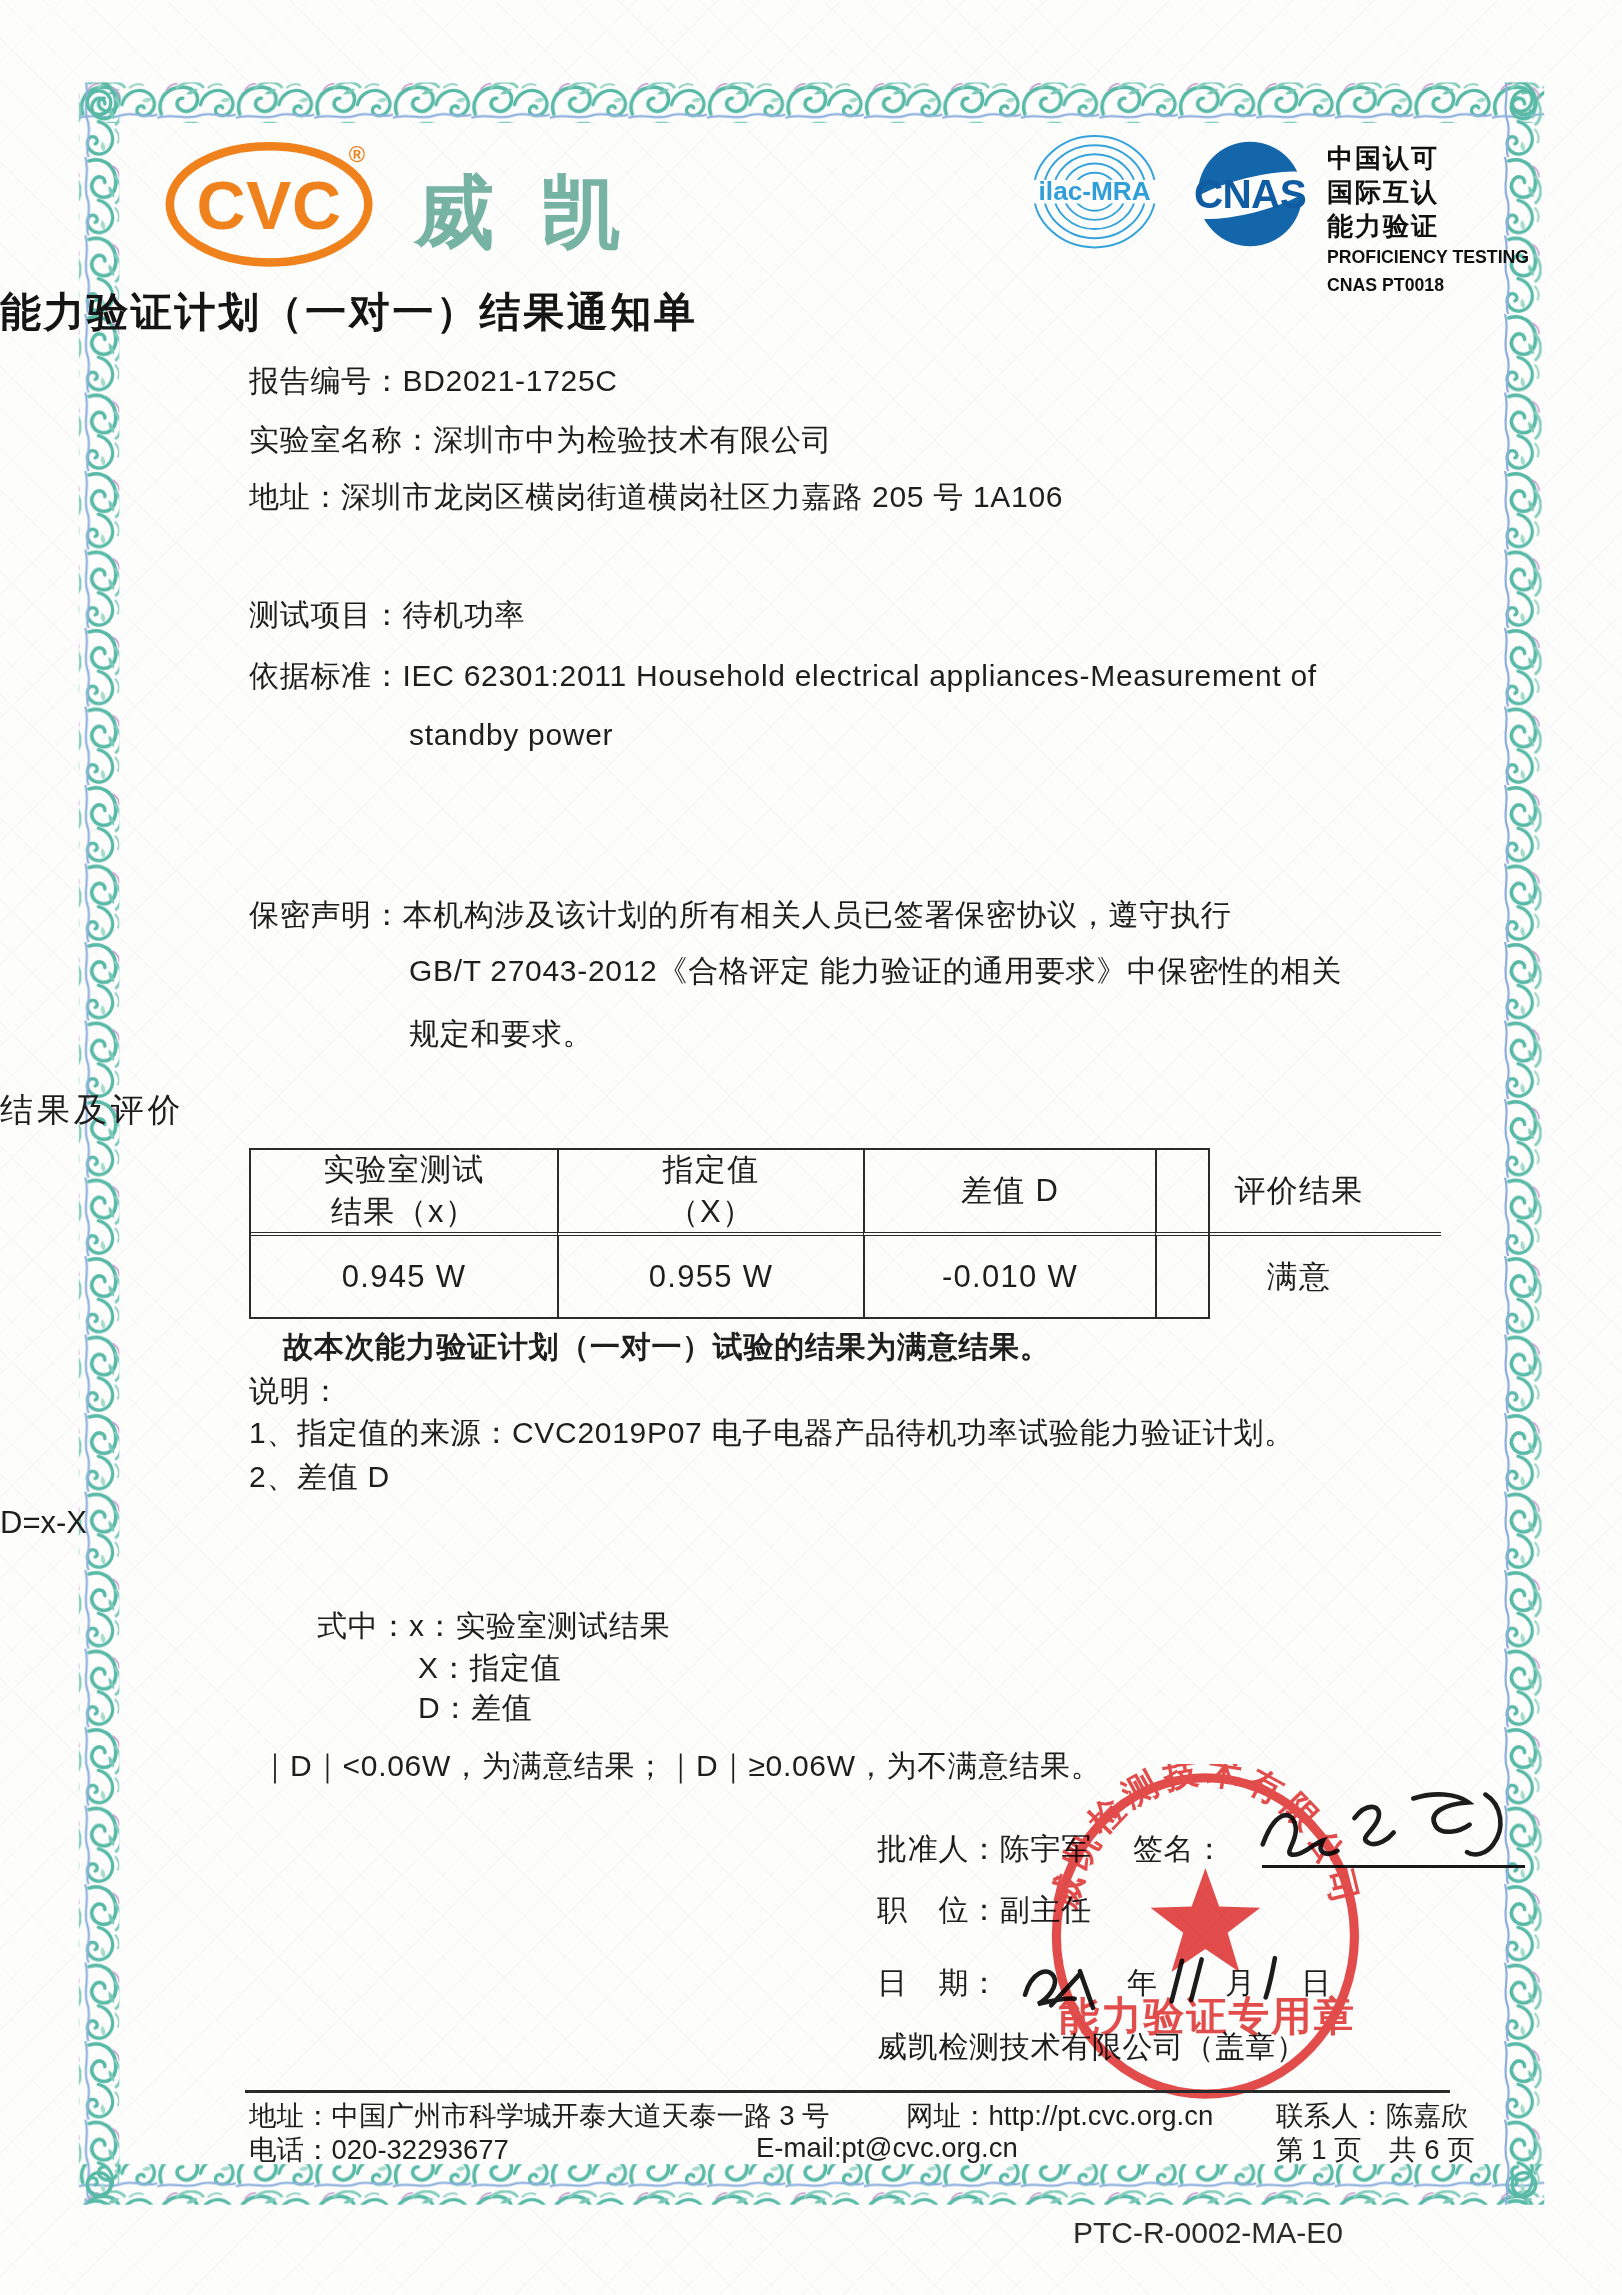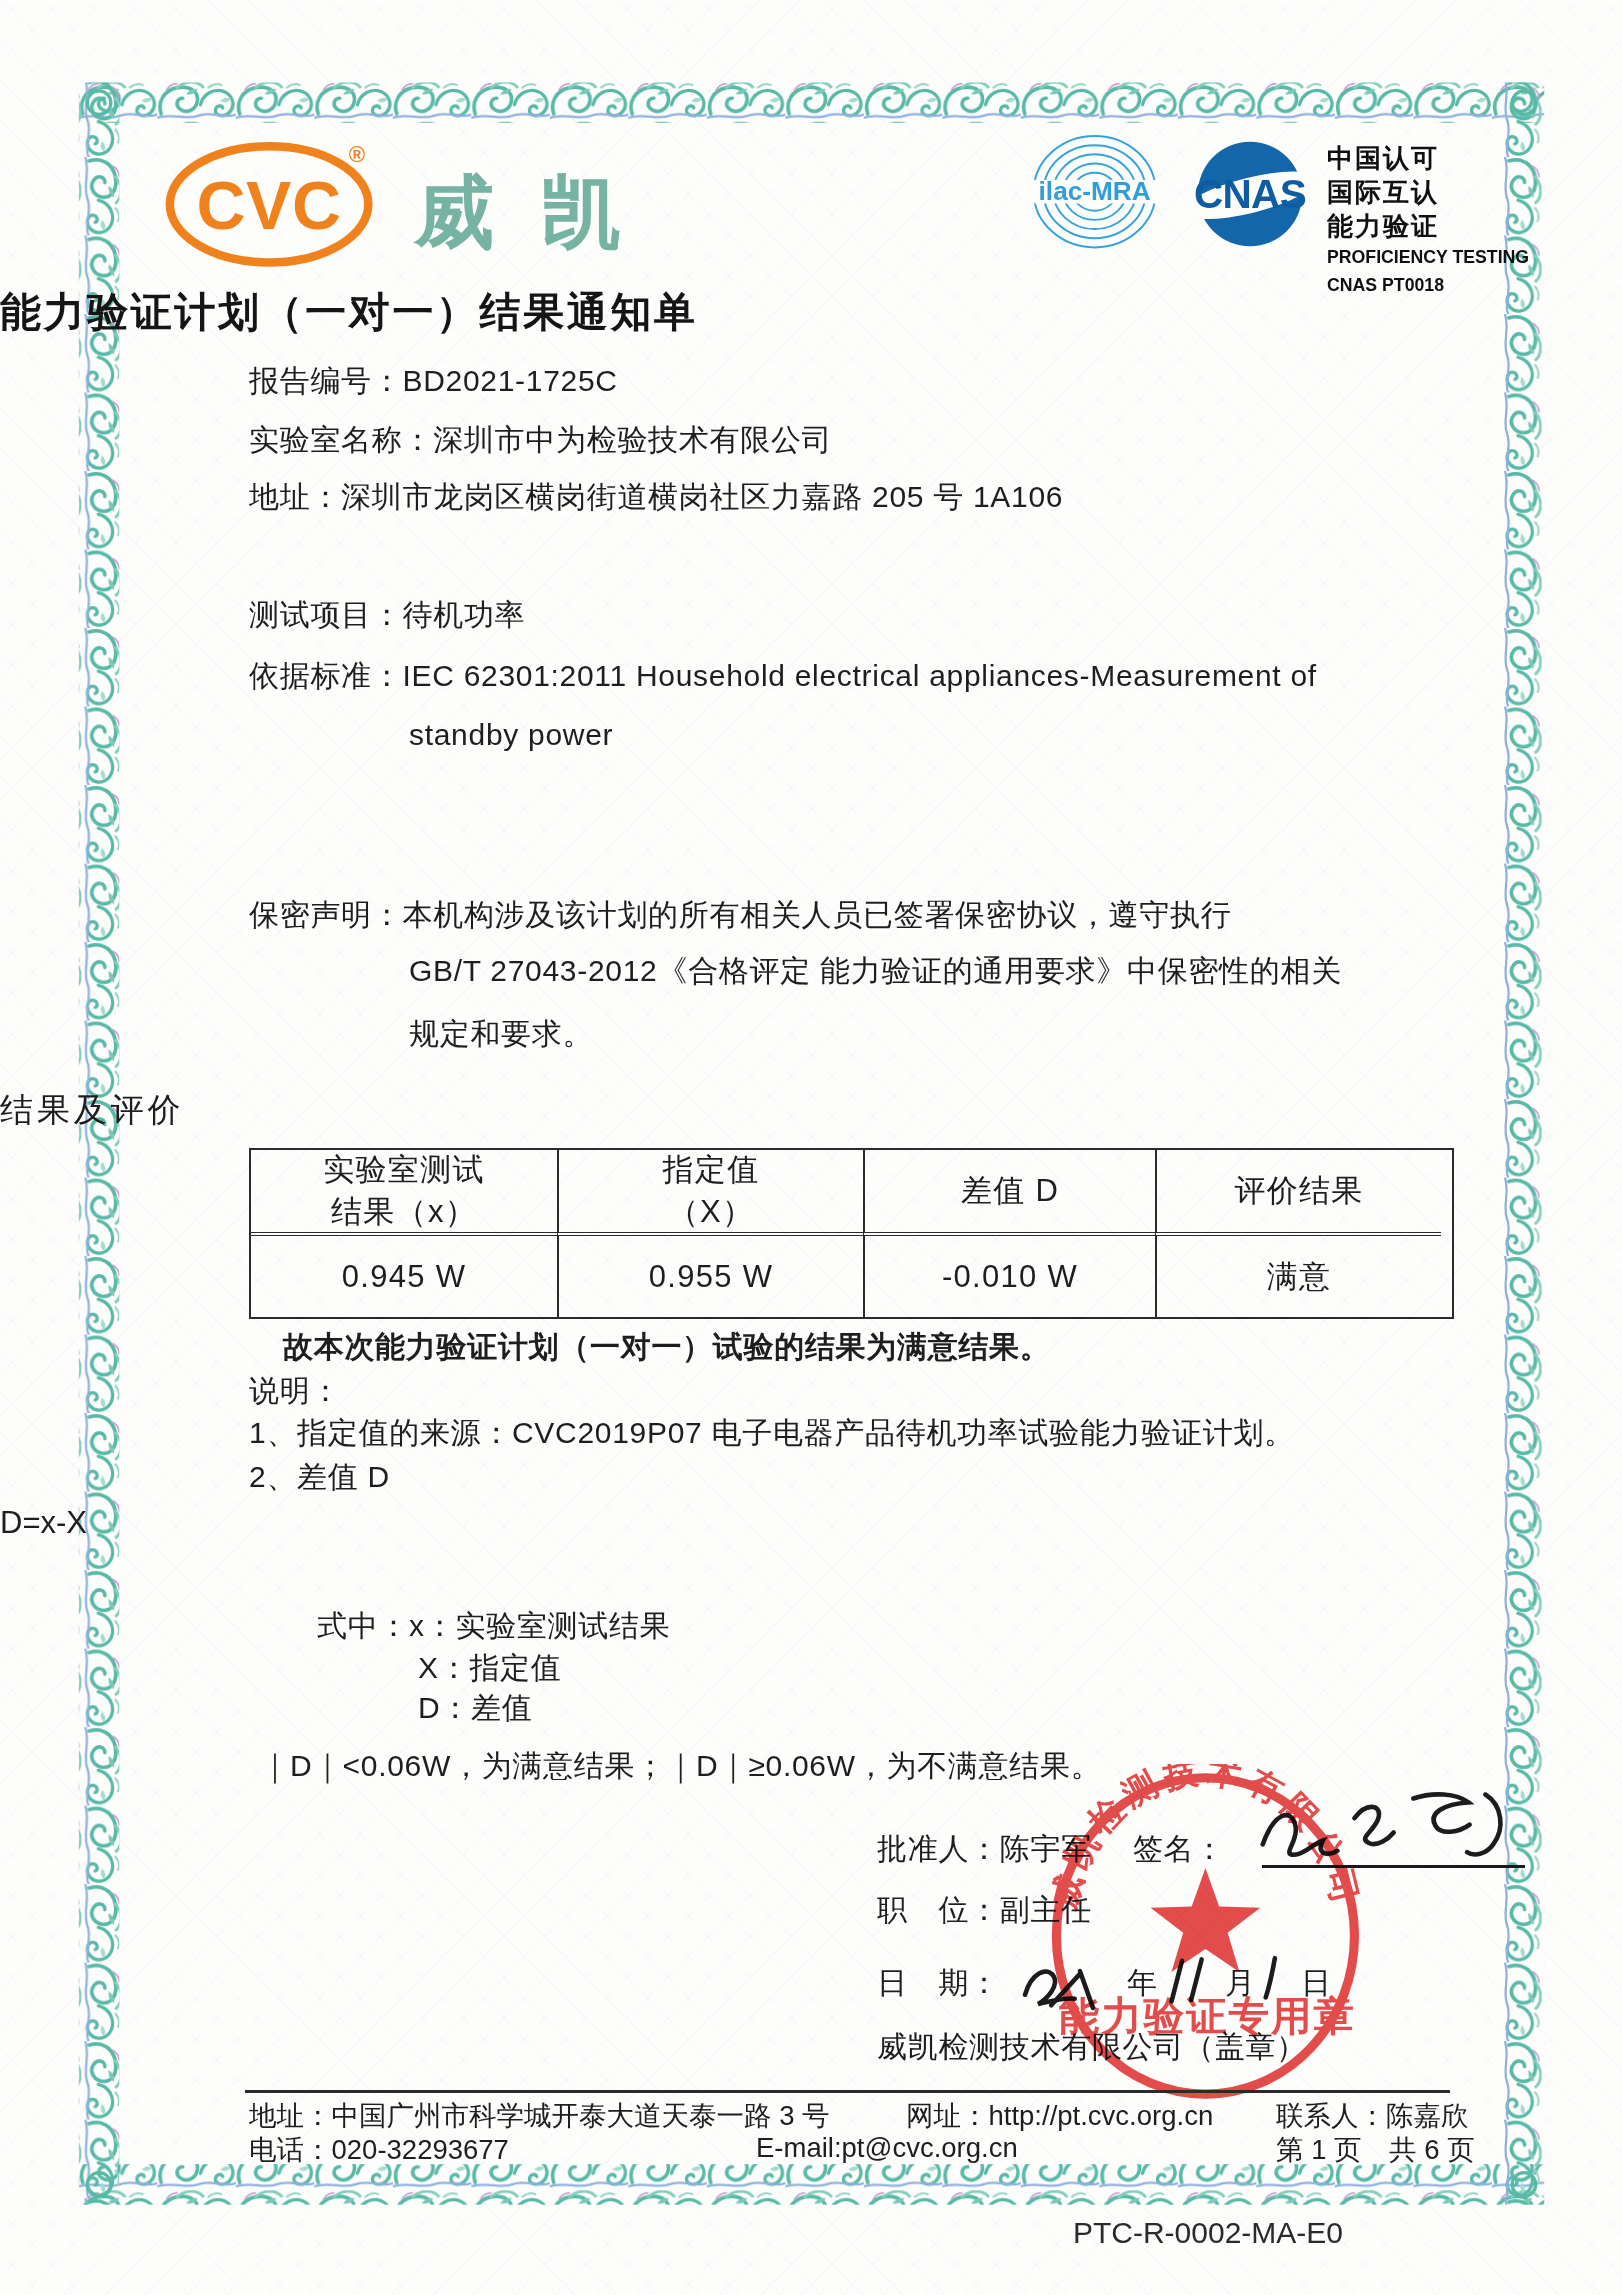--- a/index.html
+++ b/index.html
@@ -23,21 +23,21 @@
   .title{font-size:41px;font-weight:bold;letter-spacing:2.6px;color:#151515;}
   .section-title{font-size:33px;letter-spacing:3.9px;font-weight:500;}
   .bold{font-weight:bold;}
   
   .cvc-wrap{position:absolute;left:162px;top:137px;width:222px;height:134px;}
   .brand{position:absolute;left:390px;top:160px;font-size:80px;font-weight:bold;color:#77b3a3;letter-spacing:47px;margin-left:24px;}
   .acc-block{position:absolute;left:1327px;top:145px;line-height:1.0;}
   .acc-cn{font-size:26px;font-weight:bold;color:#101010;letter-spacing:2px;margin-bottom:7.9px;}
   .acc-en{font-size:17.7px;font-weight:bold;color:#101010;margin-top:10.5px;letter-spacing:0;}
   
-  .tbl{position:absolute;left:249px;top:1148px;width:1205px;height:171px;
+  .tbl{position:absolute;left:249px;top:1148px;width:961px;height:171px;
        display:grid;grid-template-columns:306px 306px 292px 286px;grid-template-rows:86px 82px;
        border:2.6px solid #2b2b2b;box-sizing:border-box;}
   .cell{border-left:2px solid #2b2b2b;display:flex;align-items:center;justify-content:center;
         font-size:31px;text-align:center;white-space:pre-line;line-height:1.35;letter-spacing:1.3px;}
   .cell.c0{border-left:none;}
   .hcell{border-bottom:4.6px double #2b2b2b;}
   .sig-underline{position:absolute;left:1262px;top:1865px;width:263px;height:2.6px;background:#1a1a1a;}
   .divider{position:absolute;left:245px;top:2090px;width:1205px;height:3.3px;background:#2a2a2a;}
   .stamp,.ink{mix-blend-mode:multiply;}
   .f42{font-size:27.5px;}

